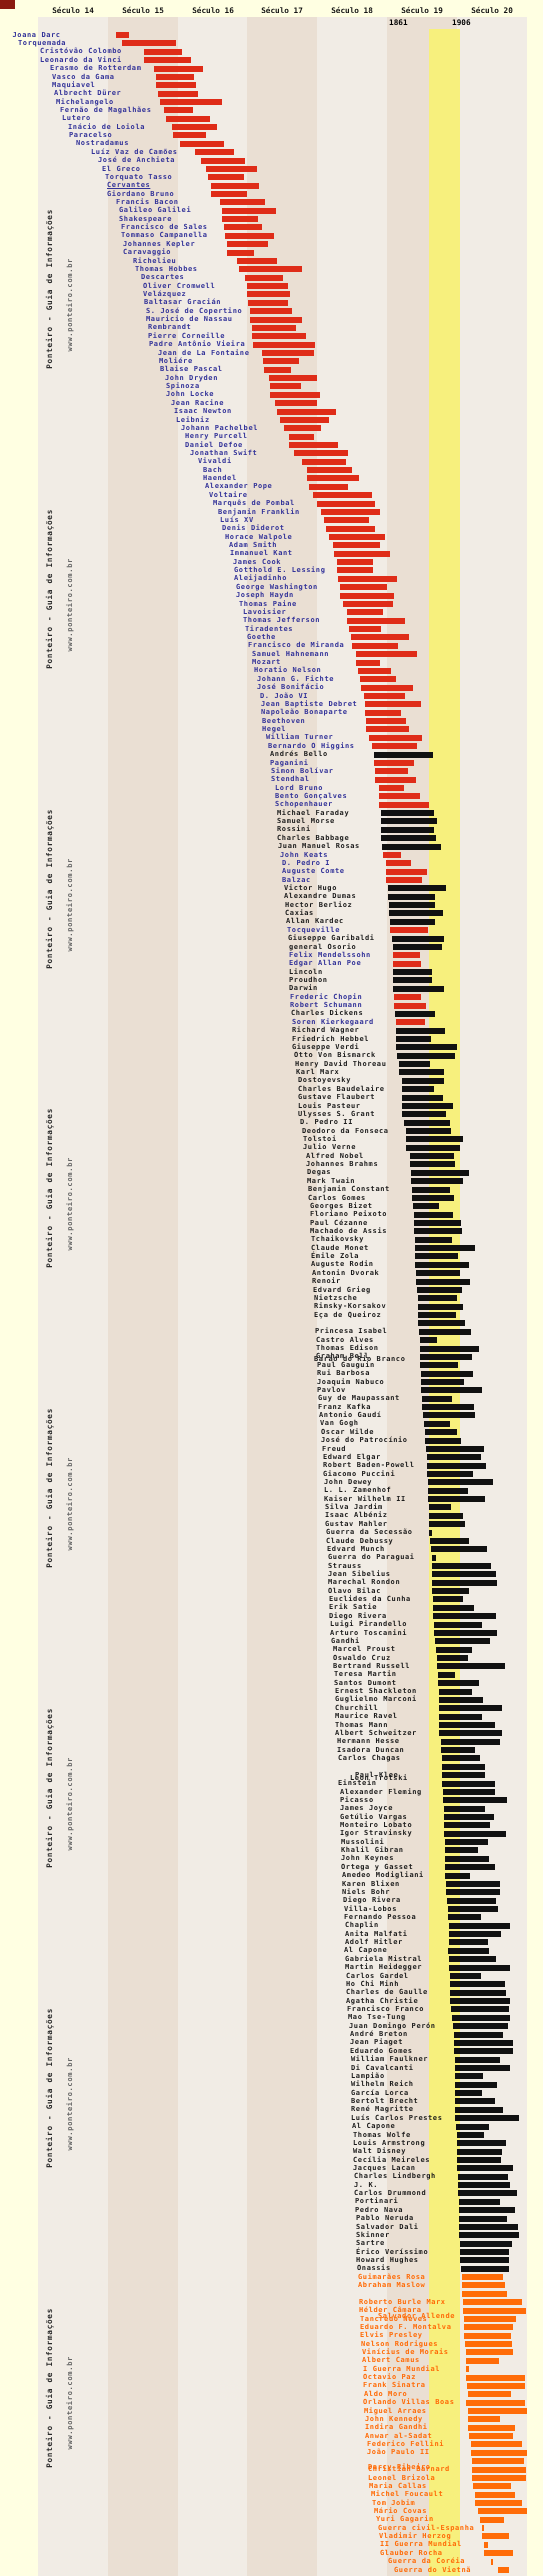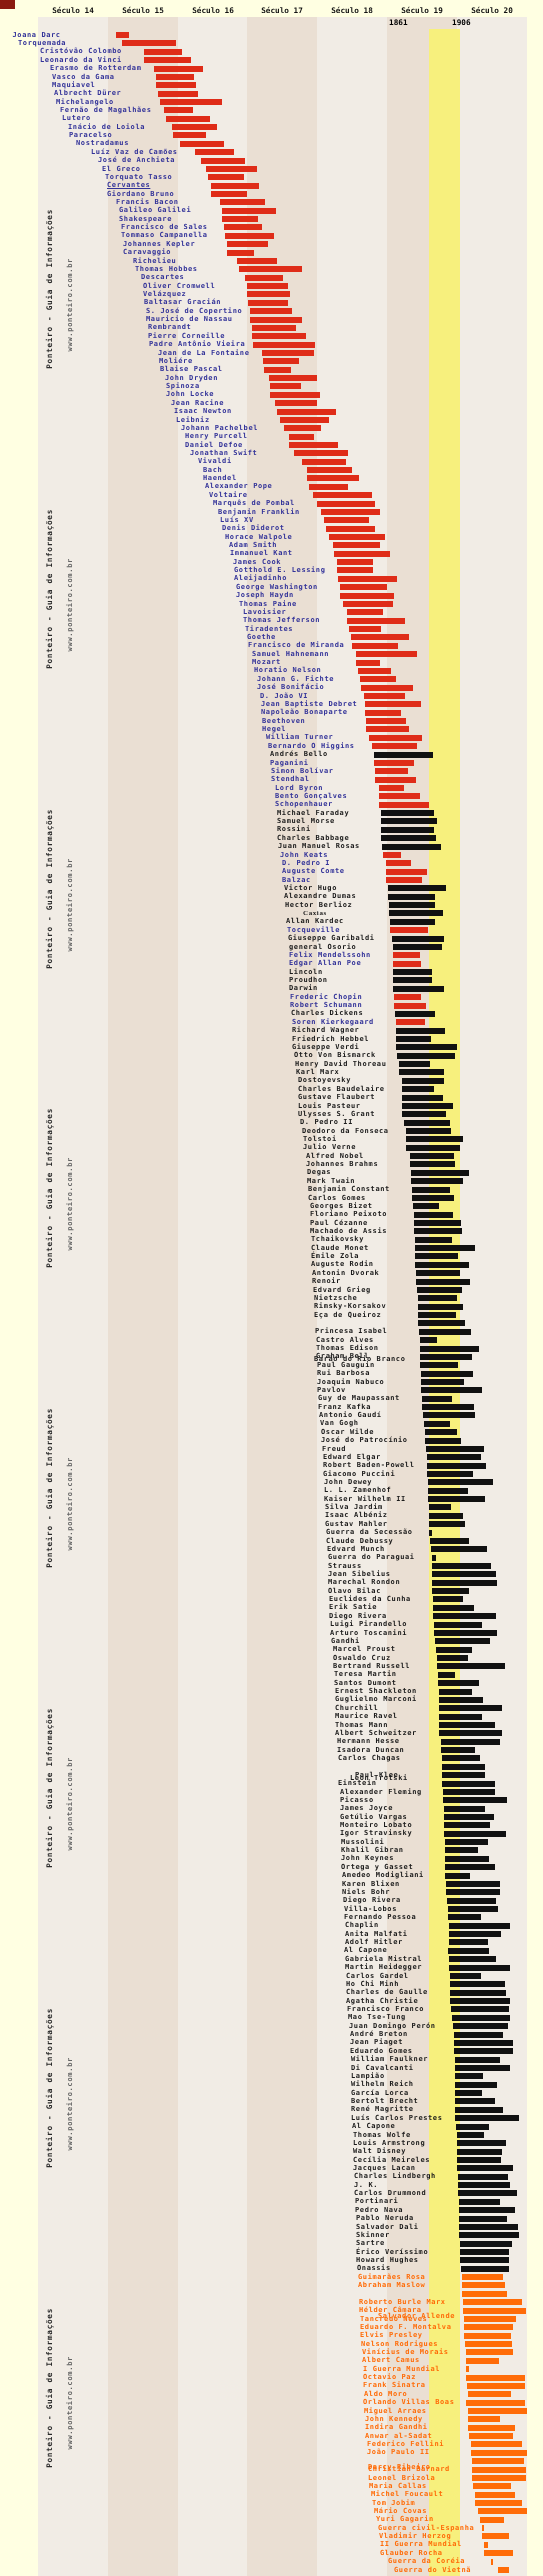--- a/index.html
+++ b/index.html
@@ -255,21 +255,21 @@
       <div class="rlabel" style="left: 268px; top: 742px; color: rgb(51, 51, 153);">Bernardo O Higgins</div>
       <div class="bar" style="left: 372px; width: 45px; top: 743px; background: rgb(223, 44, 24);"></div>
       <div class="rlabel" style="left: 270px; top: 750px; color: rgb(26, 26, 26);">Andrés Bello</div>
       <div class="bar" style="left: 374px; width: 59px; top: 752px; background: rgb(17, 17, 17);"></div>
       <div class="rlabel" style="left: 270px; top: 759px; color: rgb(51, 51, 153);">Paganini</div>
       <div class="bar" style="left: 374px; width: 40px; top: 760px; background: rgb(223, 44, 24);"></div>
       <div class="rlabel" style="left: 271px; top: 767px; color: rgb(51, 51, 153);">Simon Bolívar</div>
       <div class="bar" style="left: 375px; width: 33px; top: 768px; background: rgb(223, 44, 24);"></div>
       <div class="rlabel" style="left: 271px; top: 775px; color: rgb(51, 51, 153);">Stendhal</div>
       <div class="bar" style="left: 375px; width: 41px; top: 777px; background: rgb(223, 44, 24);"></div>
-      <div class="rlabel" style="left: 275px; top: 784px; color: rgb(51, 51, 153);">Lord Byron</div>
+      <div class="rlabel" style="left: 275px; top: 784px; color: rgb(51, 51, 153);">Lord Bruno</div>
       <div class="bar" style="left: 379px; width: 25px; top: 785px; background: rgb(223, 44, 24);"></div>
       <div class="rlabel" style="left: 275px; top: 792px; color: rgb(51, 51, 153);">Bento Gonçalves</div>
       <div class="bar" style="left: 379px; width: 41px; top: 793px; background: rgb(223, 44, 24);"></div>
       <div class="rlabel" style="left: 275px; top: 800px; color: rgb(51, 51, 153);">Schopenhauer</div>
       <div class="bar" style="left: 379px; width: 50px; top: 802px; background: rgb(223, 44, 24);"></div>
       <div class="rlabel" style="left: 277px; top: 809px; color: rgb(26, 26, 26);">Michael Faraday</div>
       <div class="bar" style="left: 381px; width: 53px; top: 810px; background: rgb(17, 17, 17);"></div>
       <div class="rlabel" style="left: 277px; top: 817px; color: rgb(26, 26, 26);">Samuel Morse</div>
       <div class="bar" style="left: 381px; width: 56px; top: 818px; background: rgb(17, 17, 17);"></div>
       <div class="rlabel" style="left: 277px; top: 825px; color: rgb(26, 26, 26);">Rossini</div>
@@ -285,21 +285,21 @@
       <div class="rlabel" style="left: 282px; top: 867px; color: rgb(51, 51, 153);">Auguste Comte</div>
       <div class="bar" style="left: 386px; width: 41px; top: 869px; background: rgb(223, 44, 24);"></div>
       <div class="rlabel" style="left: 282px; top: 876px; color: rgb(51, 51, 153);">Balzac</div>
       <div class="bar" style="left: 386px; width: 36px; top: 877px; background: rgb(223, 44, 24);"></div>
       <div class="rlabel" style="left: 284px; top: 884px; color: rgb(26, 26, 26);">Victor Hugo</div>
       <div class="bar" style="left: 388px; width: 58px; top: 885px; background: rgb(17, 17, 17);"></div>
       <div class="rlabel" style="left: 284px; top: 892px; color: rgb(26, 26, 26);">Alexandre Dumas</div>
       <div class="bar" style="left: 388px; width: 47px; top: 894px; background: rgb(17, 17, 17);"></div>
       <div class="rlabel" style="left: 285px; top: 901px; color: rgb(26, 26, 26);">Hector Berlioz</div>
       <div class="bar" style="left: 389px; width: 46px; top: 902px; background: rgb(17, 17, 17);"></div>
-      <div class="rlabel" style="left: 303px; top: 909px; color: rgb(26, 26, 26); font-family: Liberation Serif, serif;">Caxias</div>
+      <div class="rlabel" style="left: 285px; top: 909px; color: rgb(26, 26, 26);">Caxias</div>
       <div class="bar" style="left: 389px; width: 54px; top: 910px; background: rgb(17, 17, 17);"></div>
       <div class="rlabel" style="left: 286px; top: 917px; color: rgb(26, 26, 26);">Allan Kardec</div>
       <div class="bar" style="left: 390px; width: 45px; top: 919px; background: rgb(17, 17, 17);"></div>
       <div class="rlabel" style="left: 287px; top: 926px; color: rgb(51, 51, 153);">Tocqueville</div>
       <div class="bar" style="left: 390px; width: 38px; top: 927px; background: rgb(223, 44, 24);"></div>
       <div class="rlabel" style="left: 288px; top: 934px; color: rgb(26, 26, 26);">Giuseppe Garibaldi</div>
       <div class="bar" style="left: 392px; width: 52px; top: 936px; background: rgb(17, 17, 17);"></div>
       <div class="rlabel" style="left: 289px; top: 943px; color: rgb(26, 26, 26);">general Osorio</div>
       <div class="bar" style="left: 393px; width: 49px; top: 944px; background: rgb(17, 17, 17);"></div>
       <div class="rlabel" style="left: 289px; top: 951px; color: rgb(51, 51, 153);">Felix Mendelssohn</div>

